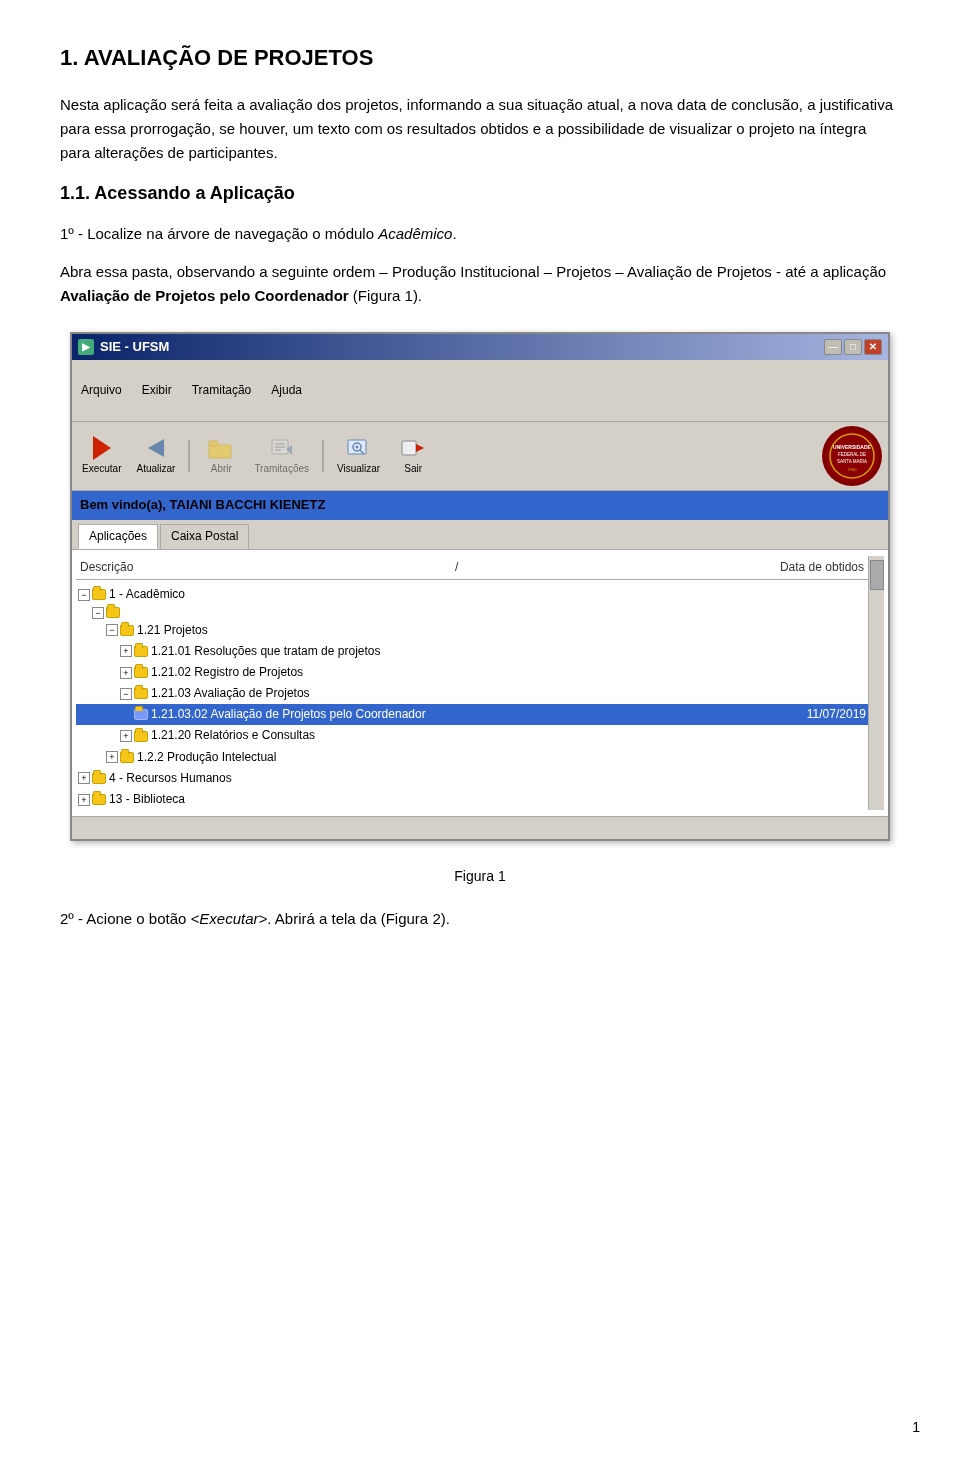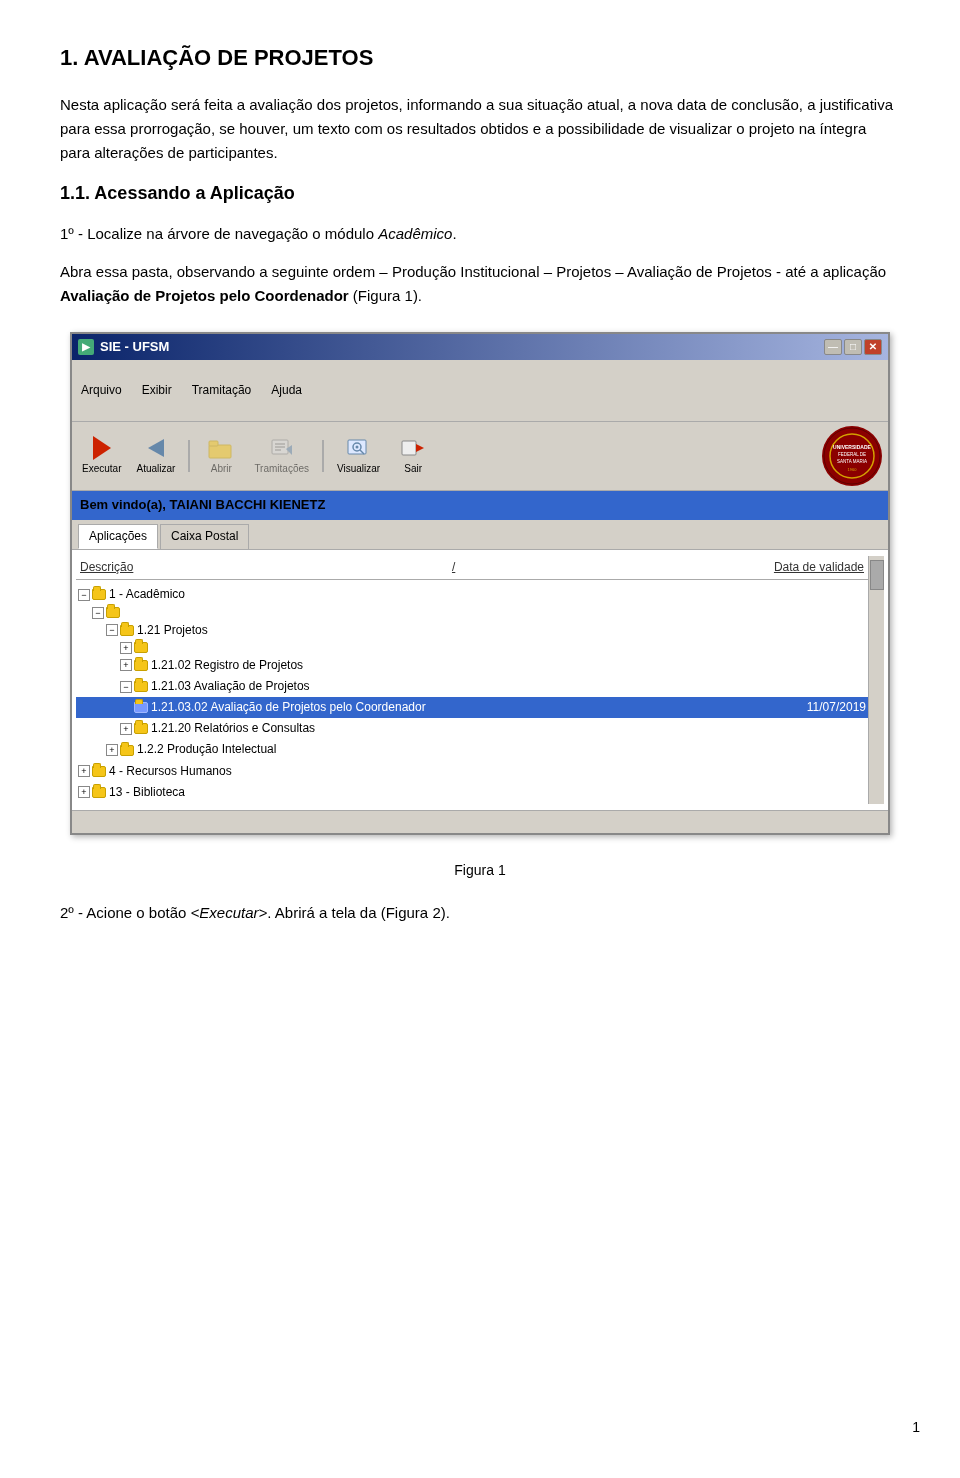--- a/index.html
+++ b/index.html
@@ -176,21 +176,20 @@
       flex: 1;
     }
     .tree-header {
       display: flex;
       justify-content: space-between;
       border-bottom: 1px solid #aaa;
       padding: 2px 4px;
       font-size: 12px;
       color: #333;
       margin-bottom: 4px;
-      text-decoration: underline;
     }
     .tree-row {
       display: flex;
       align-items: center;
       padding: 1px 2px;
       cursor: pointer;
       white-space: nowrap;
       font-size: 12px;
     }
     .tree-row.selected {
@@ -412,21 +411,21 @@
     <div class="tab active">Aplicações</div>
     <div class="tab">Caixa Postal</div>
   </div>
 
   <div class="tree-area">
     <div class="tree-pane">
 
       <div class="tree-header">
         <span>Descrição</span>
         <span>/</span>
-        <span>Data de validade</span>
+        <span>Data de obtidos</span>
       </div>
 
       <div class="tree-row">
         <span class="expand-icon">−</span>
         <span class="folder-icon"></span>
         <span class="tree-label">1 - Acadêmico</span>
       </div>
 
       <div class="tree-row">
         <span class="tree-indent" style="width:14px"></span>
@@ -438,20 +437,21 @@
         <span class="tree-indent" style="width:28px"></span>
         <span class="expand-icon">−</span>
         <span class="folder-icon"></span>
         <span class="tree-label">1.21 Projetos</span>
       </div>
 
       <div class="tree-row">
         <span class="tree-indent" style="width:42px"></span>
         <span class="expand-icon">+</span>
         <span class="folder-icon"></span>
+        <span class="tree-label">1.21.01 Resoluções que tratam de projetos</span>
       </div>
 
       <div class="tree-row">
         <span class="tree-indent" style="width:42px"></span>
         <span class="expand-icon">+</span>
         <span class="folder-icon"></span>
         <span class="tree-label">1.21.02 Registro de Projetos</span>
       </div>
 
       <div class="tree-row">

